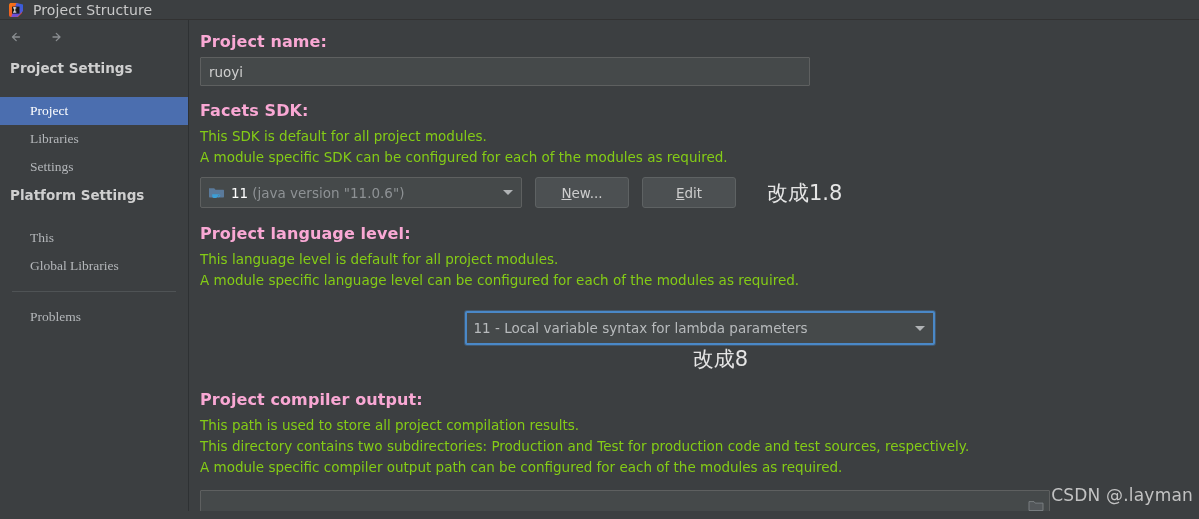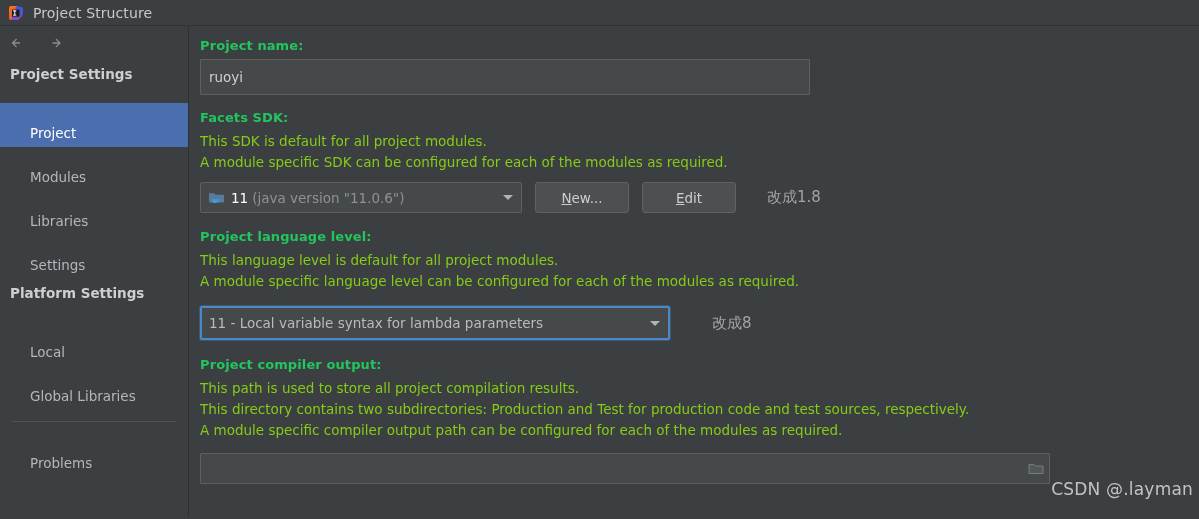--- a/index.html
+++ b/index.html
@@ -10,21 +10,21 @@
     overflow: hidden;
     background: #3c3f41;
     font-family: "DejaVu Sans", sans-serif;
     font-size: 13px;
     color: #bbbbbb;
     -webkit-font-smoothing: antialiased;
   }
 
   
   #titlebar {
-    height: 26px;
+    height: 20px;
     background: #3c3f41;
     display: flex;
     align-items: center;
     padding-left: 8px;
     border-bottom: 1px solid #323232;
   }
   #app-icon {
     width: 16px; height: 16px;
     margin-right: 9px;
     position: relative;
@@ -66,25 +66,26 @@
   .nav-arrow svg { display: block; }
 
   .group-header {
     font-weight: bold;
     font-size: 13.5px;
     color: #cfcfcf;
     padding: 3px 0 18px 10px;
     line-height: 22px;
   }
   .side-item {
-    padding: 18px 0 2px 30px;
+    padding: 2px 0 2px 30px;
     line-height: 24px;
     font-size: 13.5px;
     color: #b4b7ba;
     white-space: nowrap;
+    font-family: Liberation Serif, serif;
   }
   .side-item.selected {
     background: #4b6eaf;
     color: #ffffff;
   }
   .side-sep {
     height: 1px;
     background: #4f5355;
     margin: 11px 12px 11px 12px;
   }
@@ -93,35 +94,35 @@
   #content {
     flex: 1 1 auto;
     background: #3c3f41;
     padding: 12px 0 0 11px;
     position: relative;
     overflow: hidden;
   }
 
   .section-label {
     font-weight: bold;
-    font-size: 13px;
-    color: #22c55e;
+    font-size: 16px;
+    color: #f9a8d4;
     margin-bottom: 6px;
     letter-spacing: .1px;
   }
   .desc-line {
     font-size: 13.5px;
     color: #84cc16;
     line-height: 21px;
     white-space: nowrap;
   }
 
   
   .textfield {
-    height: 36px;
+    height: 29px;
     background: #45494a;
     border: 1px solid #5e6060;
     border-radius: 1px;
     display: flex;
     align-items: center;
     padding: 0 8px;
     font-size: 13.5px;
     color: #cfcfcf;
   }
   #project-name-field { width: 610px; margin-top: 3px; }
@@ -178,22 +179,22 @@
     font-size: 13.5px;
     display: flex;
     align-items: center;
     justify-content: center;
     padding: 0 14px;
   }
   .mn { text-decoration: underline; }
 
   
   .annotation {
-    color: #a3a3a3;
-    font-size: 15px;
+    color: #e5e5e5;
+    font-size: 21px;
     font-family: "DejaVu Sans", sans-serif;
     white-space: nowrap;
   }
 
   
   #compiler-output-field {
     width: 850px;
     height: 31px;
     background: #45494a;
     border: 1px solid #5e6060;
@@ -216,21 +217,21 @@
   #browse-btn {
     width: 26px; height: 100%;
     display: flex; align-items: center; justify-content: center;
     flex: 0 0 auto;
   }
 
   
   #watermark {
     position: absolute;
     right: 6px;
-    bottom: 18px;
+    bottom: 6px;
     font-size: 17px;
     color: #d5d5d5;
     opacity: .88;
     white-space: nowrap;
     letter-spacing: .2px;
   }
 
   .mt-sdk { margin-top: 15px; }
   .mt-lang { margin-top: 16px; }
   .mt-out { margin-top: 17px; }
@@ -274,26 +275,25 @@
       </span>
       <span class="nav-arrow">
         <svg width="22" height="14" viewBox="0 0 22 14">
           <path d="M3 7 L10 7 M10 7 L6.3 3.4 M10 7 L6.3 10.6" stroke="#8a8e91" stroke-width="1.3" fill="none" stroke-linecap="round"></path>
         </svg>
       </span>
     </div>
 
     <div class="group-header">Project Settings</div>
     <div class="side-item selected">Project</div>
-    <div class="side-item">Modules</div>
     <div class="side-item">Libraries</div>
     <div class="side-item">Settings</div>
 
     <div class="group-header">Platform Settings</div>
-    <div class="side-item">Local</div>
+    <div class="side-item">This</div>
     <div class="side-item">Global Libraries</div>
 
     <div class="side-sep"></div>
 
     <div class="side-item">Problems</div>
   </div>
 
   <div id="content">
 
     <div class="section-label">Project name:</div>
@@ -332,21 +332,21 @@
           <span>dit</span>
       </div>
 
       <div class="annotation" style="margin-left:18px;">改成1.8</div>
     </div>
 
     <div class="section-label mt-lang">Project language level:</div>
     <div class="desc-line">This language level is default for all project modules.</div>
     <div class="desc-line">A module specific language level can be configured for each of the modules as required.</div>
 
-    <div class="row" style="margin-top:14px;">
+    <div class="row" style="margin-top:20px;flex-direction:column;">
       <div class="combo focused" id="lang-combo">
         <span class="combo-text">11 - Local variable syntax for lambda parameters</span>
         <span class="arrow">
             <i></i>
           </span>
       </div>
       <div class="annotation" style="margin-left:42px;">改成8</div>
     </div>
 
     <div class="section-label mt-out">Project compiler output:</div>

